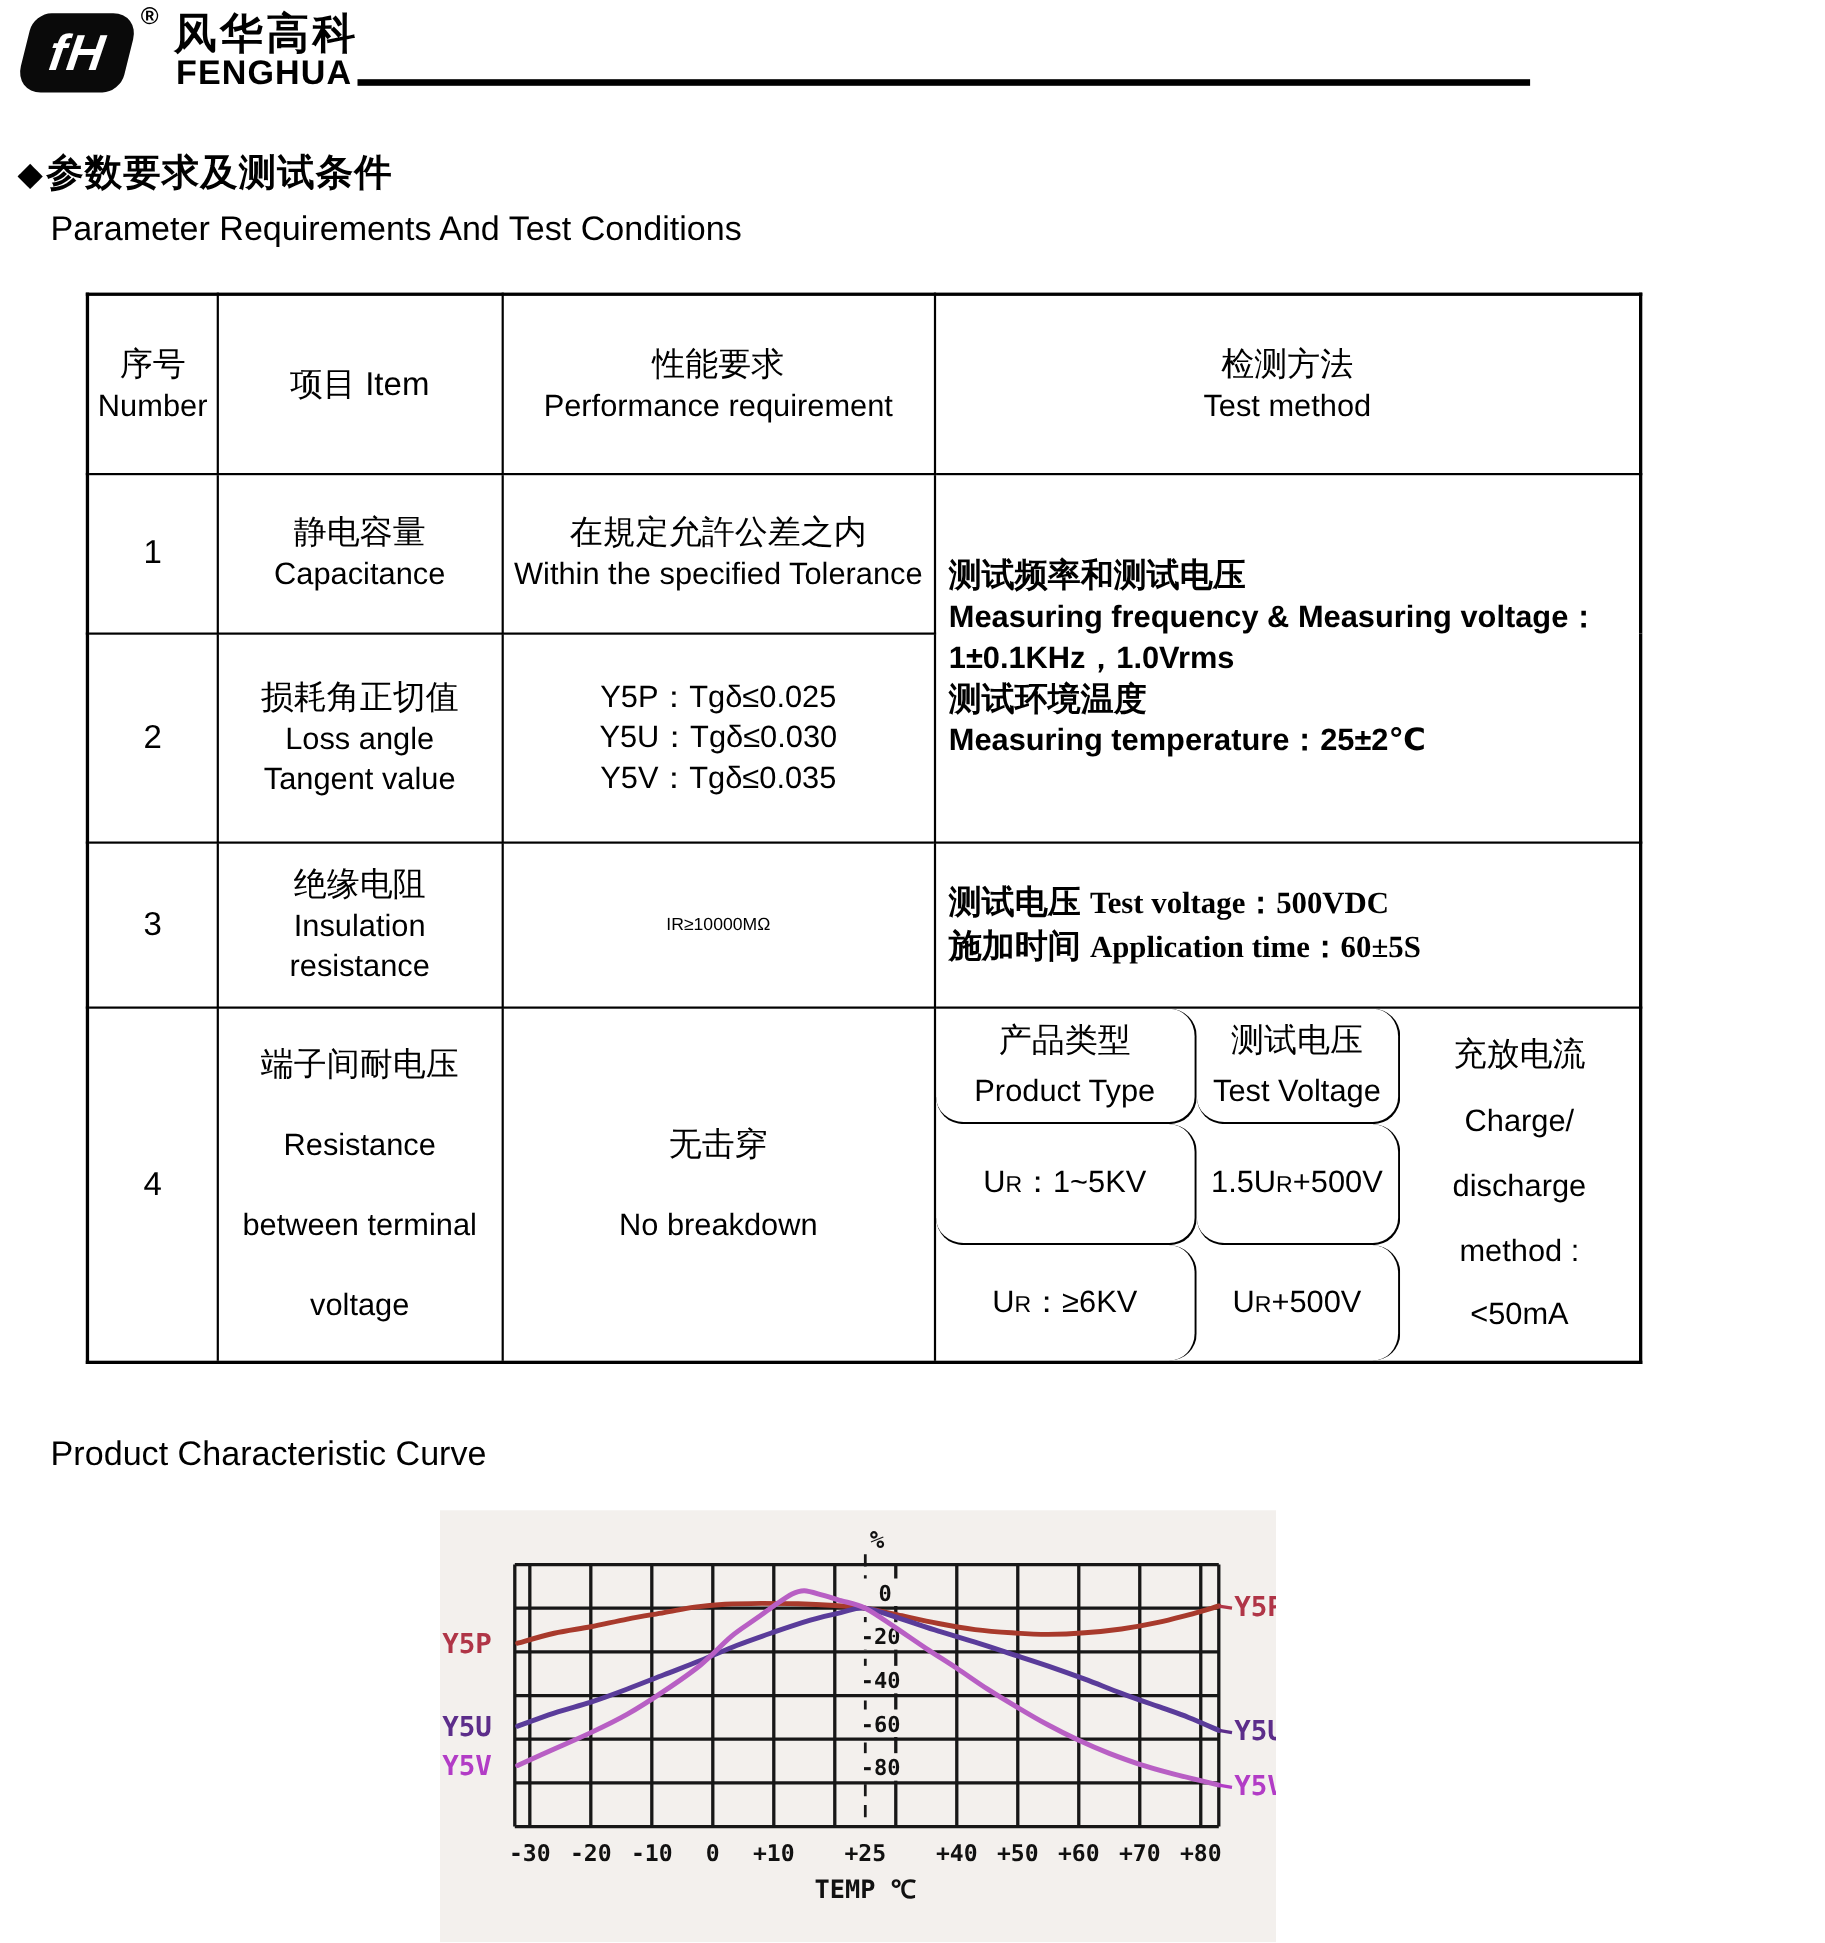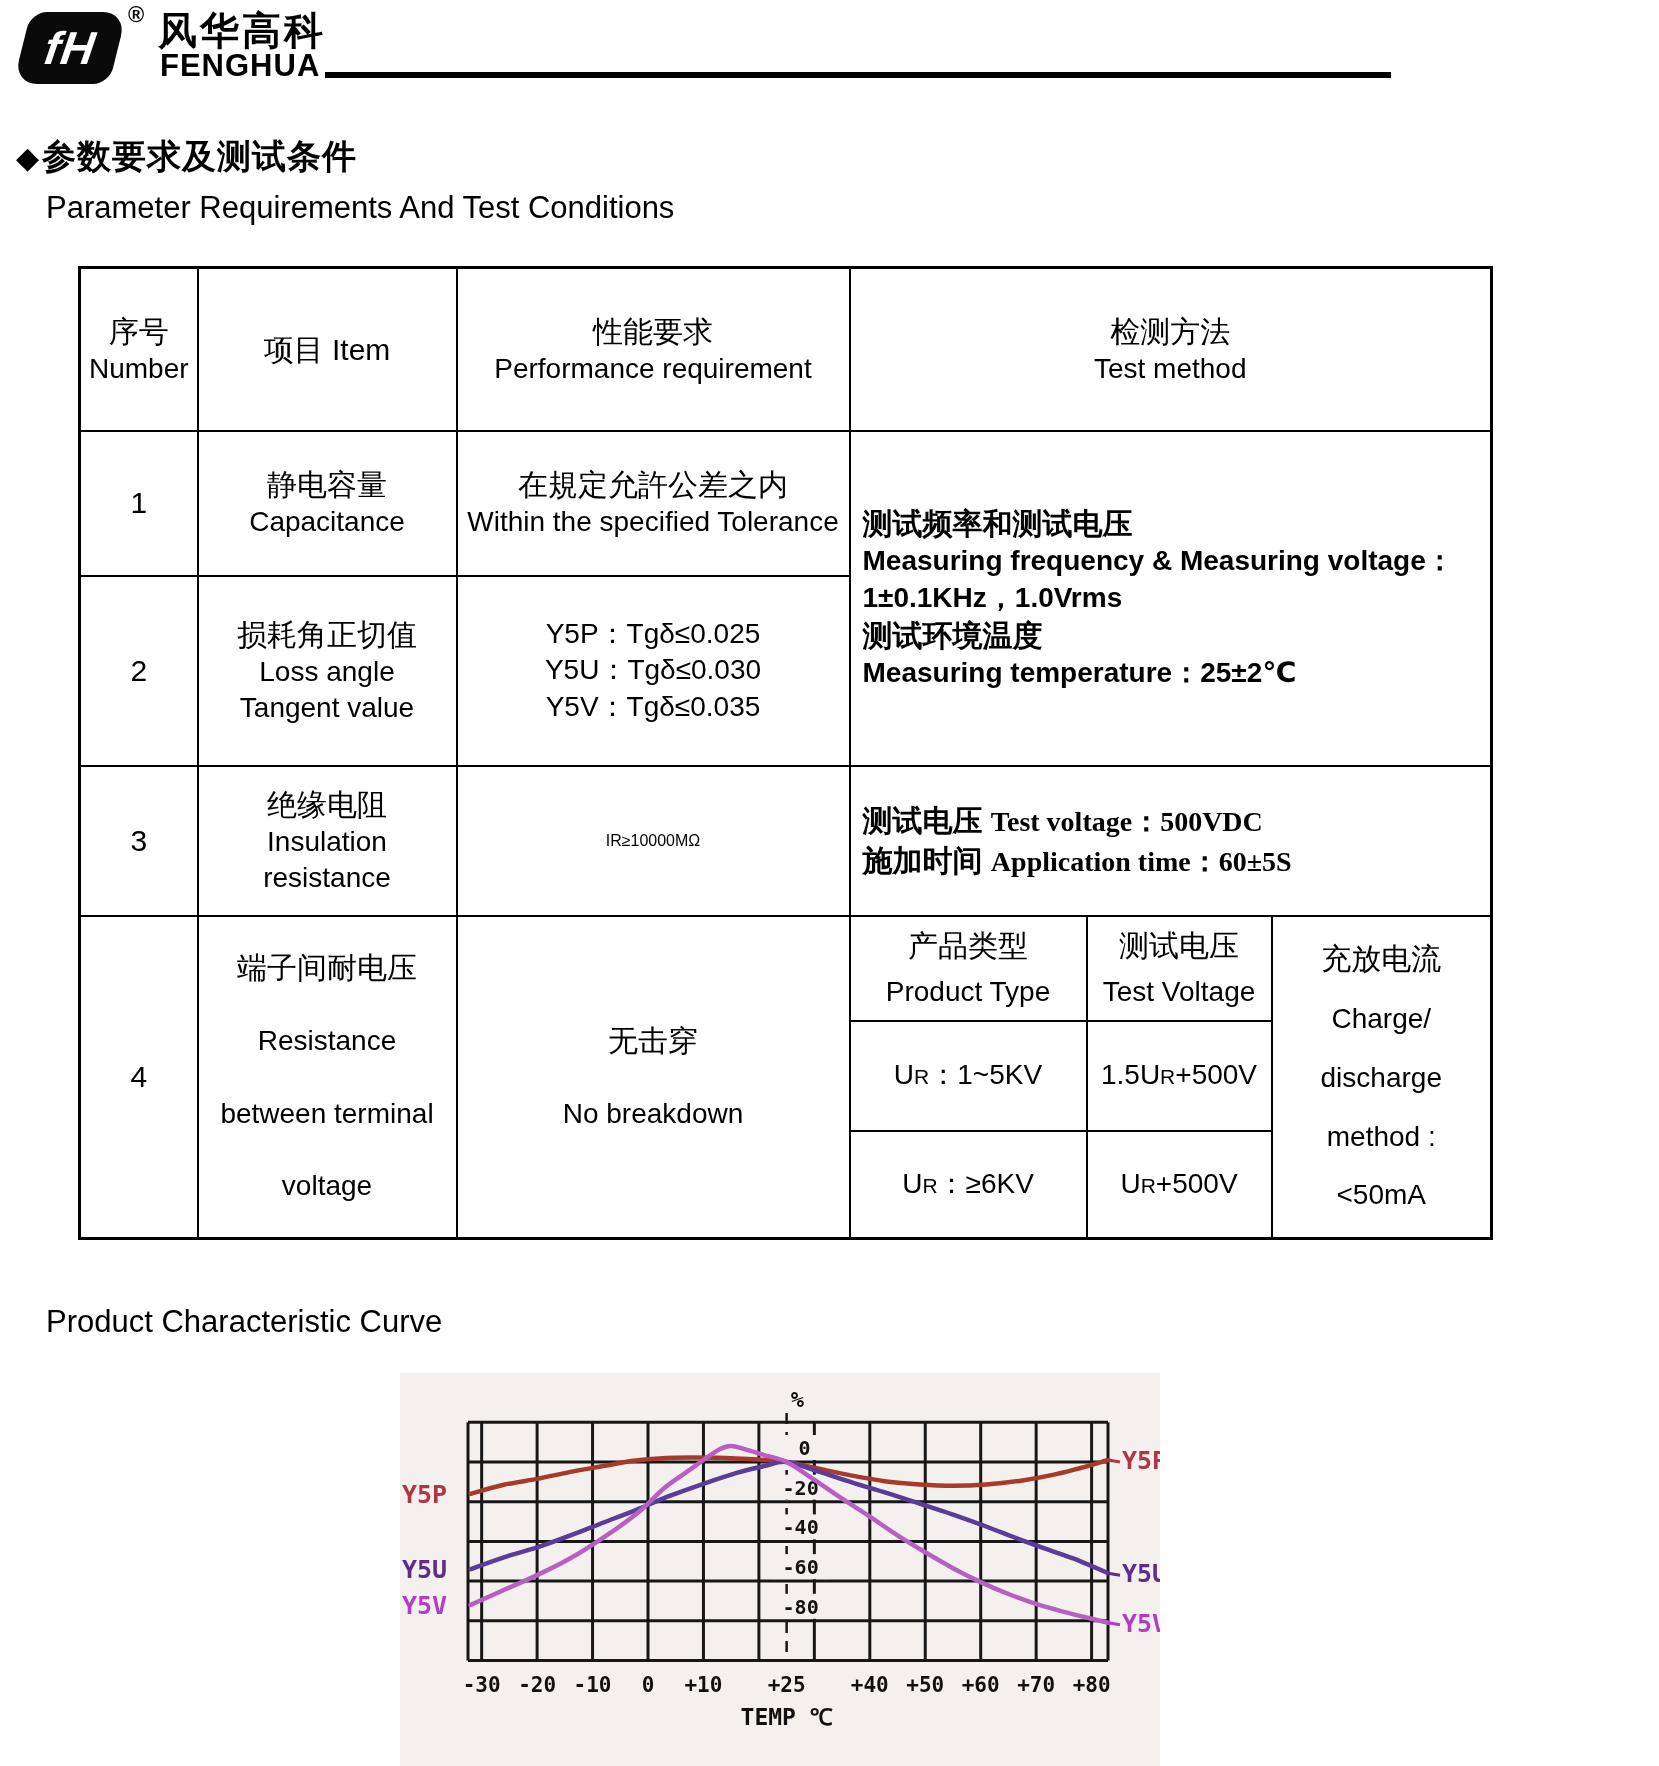--- a/index.html
+++ b/index.html
@@ -37,21 +37,21 @@
   .cell.left{align-items:flex-start;text-align:left;padding-left:12px;box-sizing:border-box;font-weight:bold;}
   .zh{font-size:30px;line-height:1.3;}
   .en{font-size:28px;line-height:1.3;}
   .serif{font-family:"Liberation Serif","DejaVu Serif",serif;}
   .num{font-size:30px;}
   .sub{font-size:21px;}
 
   
   .nested{display:grid;grid-template-columns:237px 185px 1fr;grid-template-rows:105px 110px 1fr;
           width:100%;height:320px;}
-  .ncell{display:flex;flex-direction:column;align-items:center;justify-content:space-evenly;text-align:center;}
+  .ncell{display:flex;flex-direction:column;align-items:center;justify-content:space-evenly;text-align:center;border-radius:25px;}
   .nb-r{border-right:2px solid #000;}
   .nb-b{border-bottom:2px solid #000;}
   .ncharge{grid-column:3;grid-row:1/4;text-align:center;}
 
   
   .chart-wrap{left:400px;top:1373px;width:760px;height:393px;background:#f3f0ed;}
   .chart-wrap svg{display:block;width:760px;height:393px;}
 </style>
 </head>
 <body>

